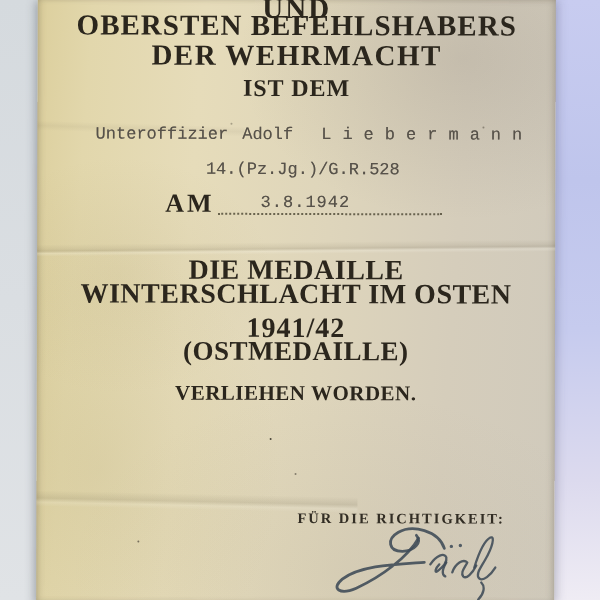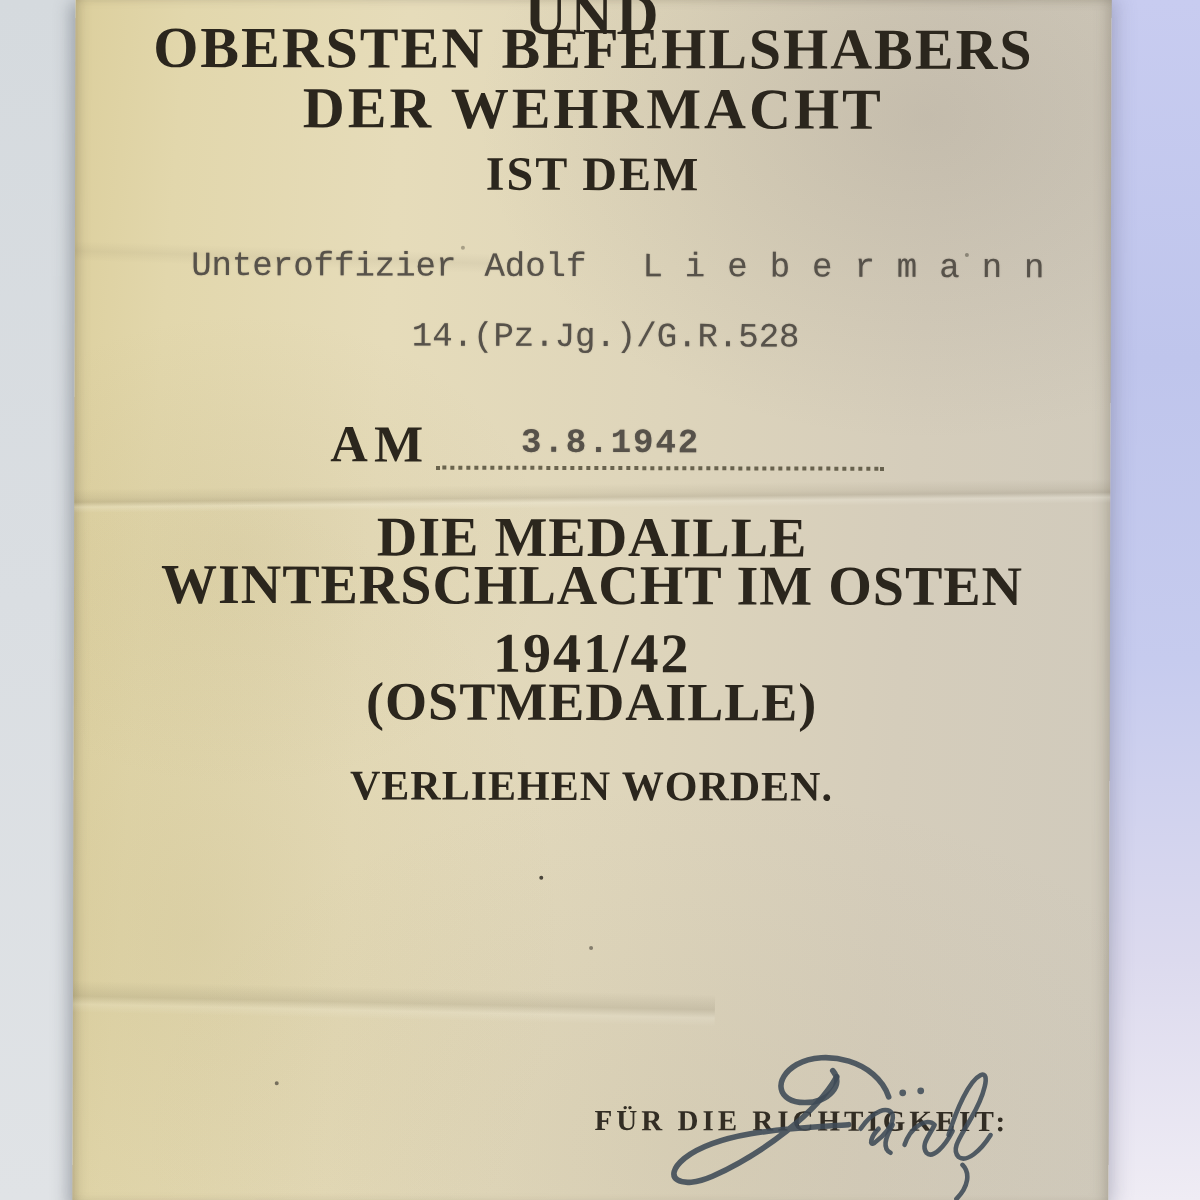--- a/index.html
+++ b/index.html
@@ -46,34 +46,34 @@
 
   .typed{font-family:"Liberation Mono","DejaVu Sans Mono",monospace;
     color:#57524a;text-shadow:0 0 0.6px rgba(87,82,74,0.55);}
   .name-line{position:absolute;top:127px;left:0;right:0;text-align:center;
     padding-left:36px;font-size:17px;white-space:nowrap;}
   .name-line .first{margin-left:14px;}
   .name-line .sperr{margin-left:28px;letter-spacing:11px;}
   .unit-line{position:absolute;top:162px;left:0;right:0;text-align:center;
     padding-left:13px;font-size:17px;white-space:nowrap;}
 
-  .date-row{position:absolute;top:212px;left:128px;display:flex;align-items:center;}
+  .date-row{position:absolute;top:193px;left:128px;display:flex;align-items:flex-start;}
   .am{font-size:26px;font-weight:bold;color:#2b261d;letter-spacing:3px;line-height:1;}
   .dotline{position:relative;width:224px;height:22px;margin-left:4px;
-    border-bottom:2px dotted rgba(72,66,48,0.78);font-weight:bold;}
+    border-bottom:2px dotted rgba(72,66,48,0.78);}
   .date-val{position:absolute;left:42px;bottom:1px;font-size:17px;letter-spacing:1px;white-space:nowrap;}
 
   .a1{top:258px;font-size:28px;letter-spacing:0.5px;}
   .a2{top:282px;font-size:28px;letter-spacing:0.5px;}
   .a3{top:316px;font-size:28px;letter-spacing:1px;}
   .a4{top:340px;font-size:27px;letter-spacing:0.5px;}
   .a5{top:385px;font-size:21px;letter-spacing:0.5px;}
 
   .cert-label{position:absolute;top:512px;left:261px;font-size:14.5px;font-weight:bold;
-    color:#322d24;letter-spacing:2px;white-space:nowrap;margin-top:43px;}
+    color:#322d24;letter-spacing:2px;white-space:nowrap;}
   .sig{position:absolute;top:522px;left:268px;width:200px;height:80px;}
   .sig path{fill:none;stroke:#3d4a57;stroke-linecap:round;stroke-linejoin:round;opacity:0.88;}
   .sig .thick{stroke-width:2.8px;}
   .sig .thin{stroke-width:2.3px;}
   .sig circle{fill:#3d4a57;opacity:0.85;}
 </style>
 </head>
 <body>
 
 <div class="bg-right"></div>

